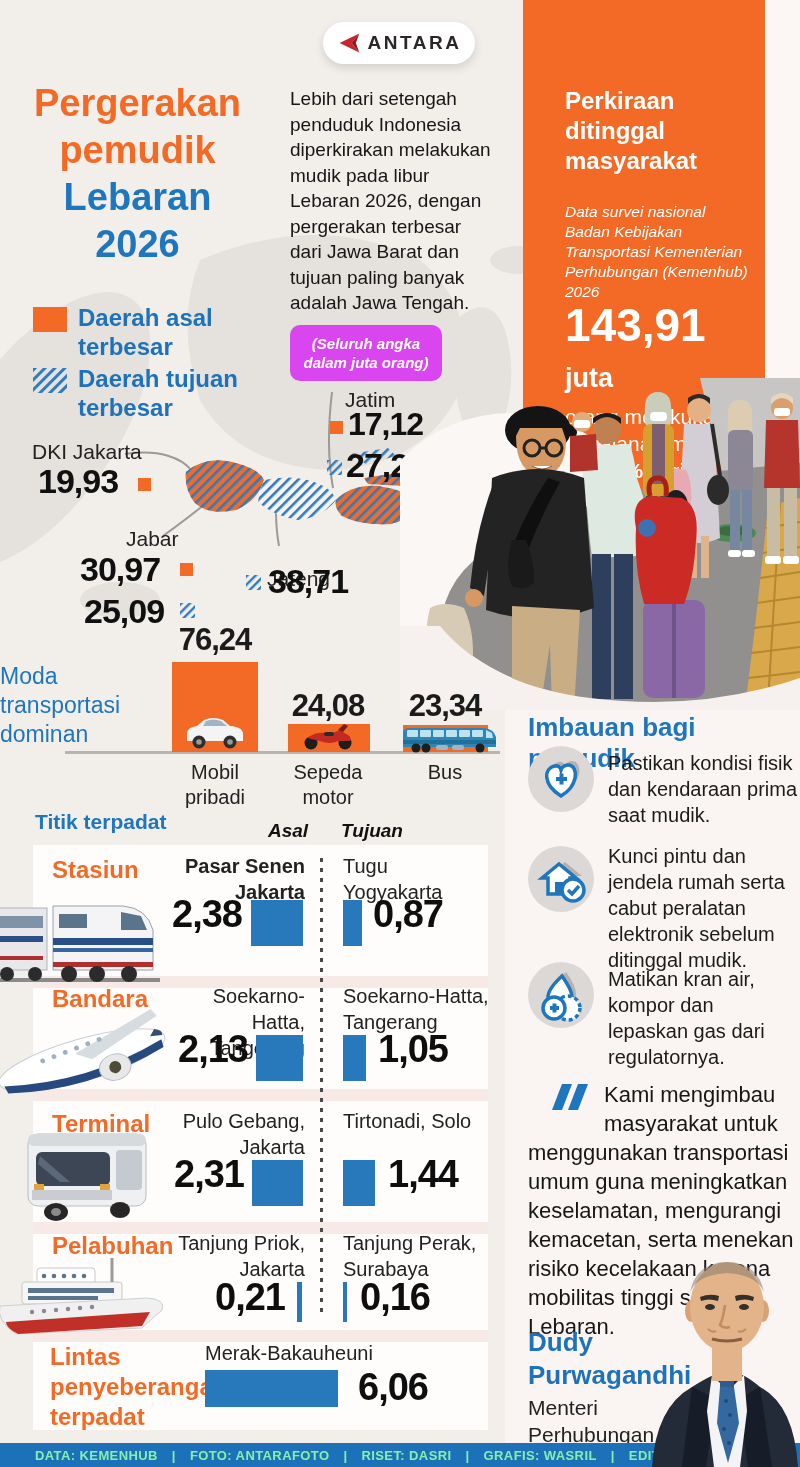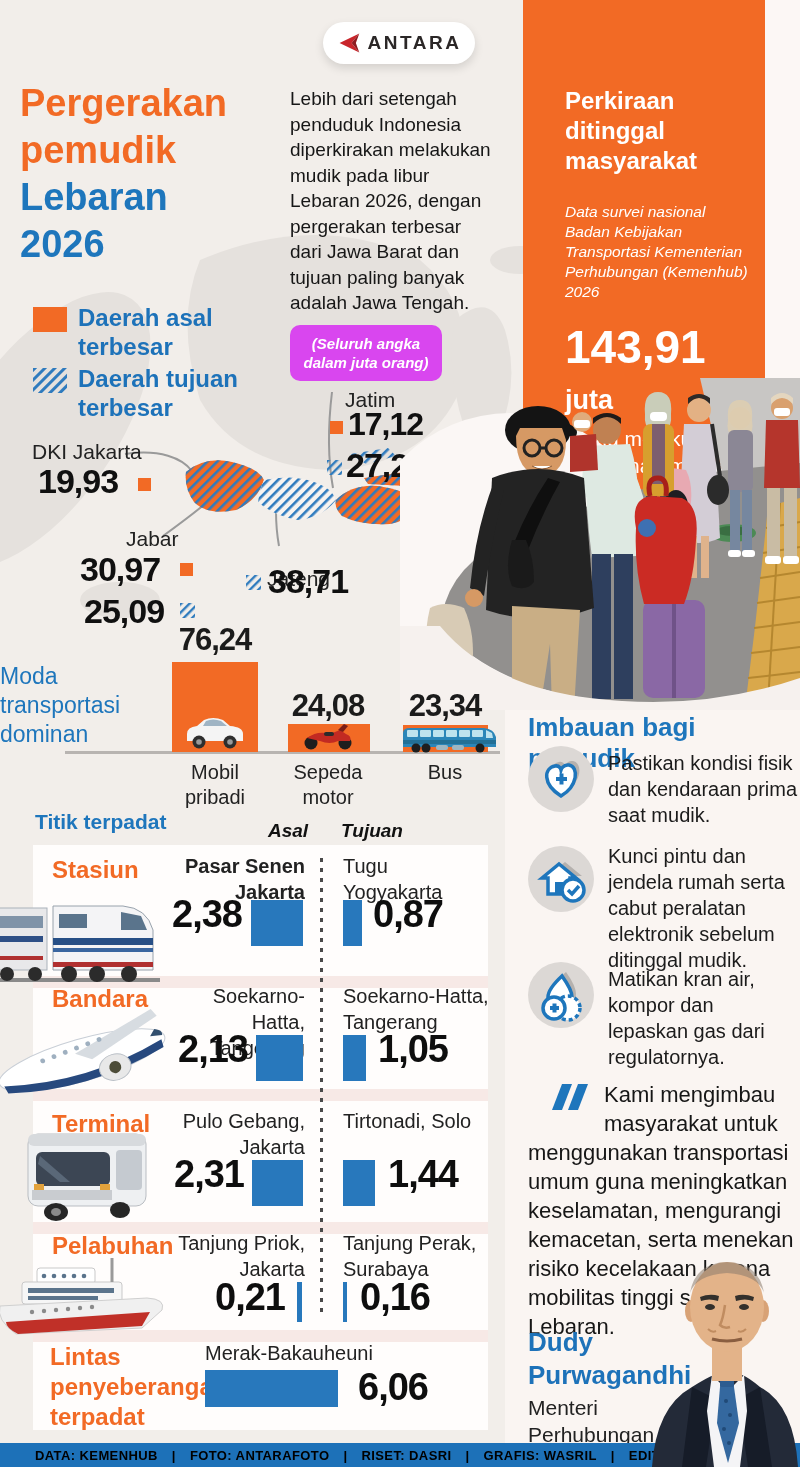--- a/index.html
+++ b/index.html
@@ -6,26 +6,26 @@
   *{box-sizing:border-box;}
   #page{position:relative;width:800px;height:1467px;margin:0 auto;overflow:hidden;
         background:#F2EEEA;font-family:"Liberation Sans",sans-serif;color:#1B1B1B;}
   .abs{position:absolute;}
   svg{display:block;}
   .orange{color:#F26A25;}
   .blue{color:#1E76BC;}
   .logo-pill{left:323px;top:22px;width:152px;height:42px;background:#fff;border-radius:22px;
              box-shadow:0 4px 10px rgba(0,0,0,.13);display:flex;align-items:center;justify-content:center;gap:7px;}
   .logo-text{font-size:19px;font-weight:bold;letter-spacing:2.5px;color:#2B2727;}
-  .title-block{left:20px;top:80px;width:235px;text-align:left;font-weight:800;font-size:38px;line-height:47px;}
+  .title-block{left:20px;top:80px;width:235px;text-align:center;font-weight:800;font-size:38px;line-height:47px;}
   .intro{left:290px;top:86px;width:202px;font-size:19px;line-height:25.5px;color:#161616;}
   .panel{left:523px;top:0;width:242px;height:560px;background:#F26A25;color:#fff;padding:86px 14px 0 42px;}
   .panel-h{font-size:24px;line-height:30px;font-weight:bold;}
   .panel-src{font-size:15.5px;line-height:20px;font-style:italic;margin-top:26px;}
-  .panel-big{margin-top:22px;font-weight:800;font-size:46px;line-height:46px;}
+  .panel-big{font-weight:800;font-size:46px;line-height:46px;}
   .panel-big small{font-size:27px;font-weight:bold;}
   .panel-desc{font-size:21px;line-height:27px;margin-top:2px;}
   .legend-label{font-size:24px;line-height:29px;font-weight:bold;color:#1D72B9;width:175px;}
   .note-box{left:290px;top:325px;width:152px;height:56px;background:#d946ef;border-radius:10px;color:#fff;
             font-size:15px;line-height:19px;font-style:italic;font-weight:bold;display:flex;align-items:center;justify-content:center;text-align:center;padding:4px;}
   .region-name{font-size:21px;color:#222;}
   .region-val{font-size:34px;font-weight:800;color:#101010;letter-spacing:-1px;}
   .modes-h{left:0;top:662px;width:152px;text-align:left;font-size:23px;line-height:29px;font-weight:normal;color:#1E76BC;}
   .mode-bar{background:#F26A25;}
   .mode-val{font-size:31px;font-weight:800;text-align:center;letter-spacing:-1px;}
@@ -37,21 +37,21 @@
   .row-label{font-size:24px;font-weight:bold;color:#F26A25;}
   .row-name{font-size:20px;line-height:26px;color:#222;}
   .row-val{font-size:38px;font-weight:800;letter-spacing:-1px;color:#0e0e0e;}
   .bar{background:#2878BC;}
   .cross-label{font-size:24px;line-height:30px;font-weight:bold;color:#F26A25;}
   .adv-h{font-size:26px;font-weight:bold;color:#1E76BC;}
   .adv-text{font-size:20px;line-height:26px;color:#1b1b1b;}
   .quote-text{font-size:22px;line-height:29px;color:#161616;}
   .author{font-size:26px;line-height:33px;font-weight:bold;color:#1D72B9;}
   .role{font-size:21px;line-height:27px;color:#222;}
-  .footer{left:0;top:1443px;width:800px;height:24px;background:#1D71B8;color:#000000;display:flex;align-items:center;
+  .footer{left:0;top:1443px;width:800px;height:24px;background:#1D71B8;color:#86efac;display:flex;align-items:center;
           padding-left:35px;font-size:13px;font-weight:bold;letter-spacing:.4px;gap:14px;z-index:30;}
   .col-h{font-size:19px;font-weight:bold;font-style:italic;color:#111;text-align:center;}
   .titik-h{font-size:21px;font-weight:bold;color:#1E76BC;}
 </style>
 </head>
 <body>
 
 <div id="page">
 
   <svg class="abs" style="left:0;top:140px;" width="800" height="560">

